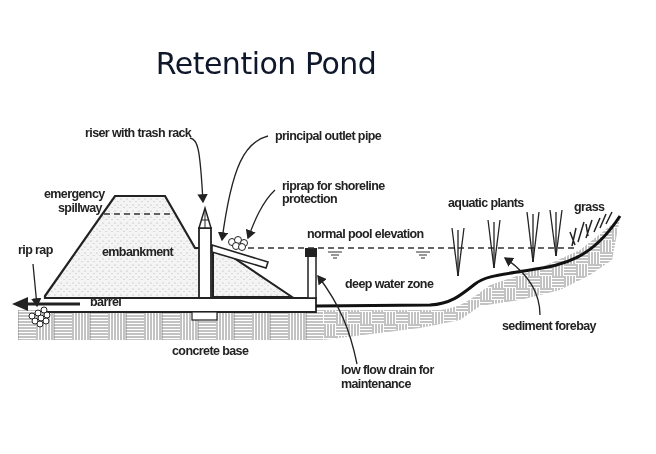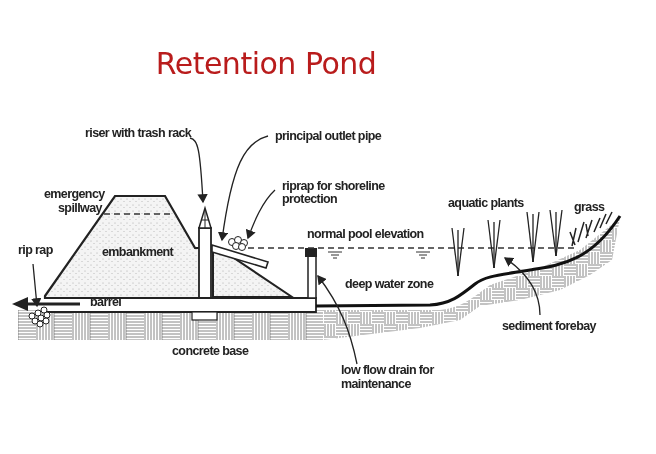--- a/index.html
+++ b/index.html
@@ -1,19 +1,19 @@
 <!DOCTYPE html>
 <html><head>
 <meta charset="utf-8">
 <style>
   html, body { margin: 0; padding: 0; background: #ffffff; }
   body { width: 656px; height: 454px; position: relative; overflow: hidden; }
   .title {
     position: absolute; left: 0; top: 46px; width: 564px; text-align: center;
-    font-family: "DejaVu Sans", sans-serif; font-size: 30px; color: #b91c1c;
+    font-family: "DejaVu Sans", sans-serif; font-size: 30px; color: #0f172a;
     letter-spacing: -0.5px;
   }
   .title span { position: relative; left: -16px; }
   svg { position: absolute; left: 0; top: 0; }
   .lbl {
     font-family: "Liberation Sans", sans-serif; font-size: 12.5px; font-weight: bold;
     fill: #222; letter-spacing: -0.6px;
   }
 </style>
 </head>

